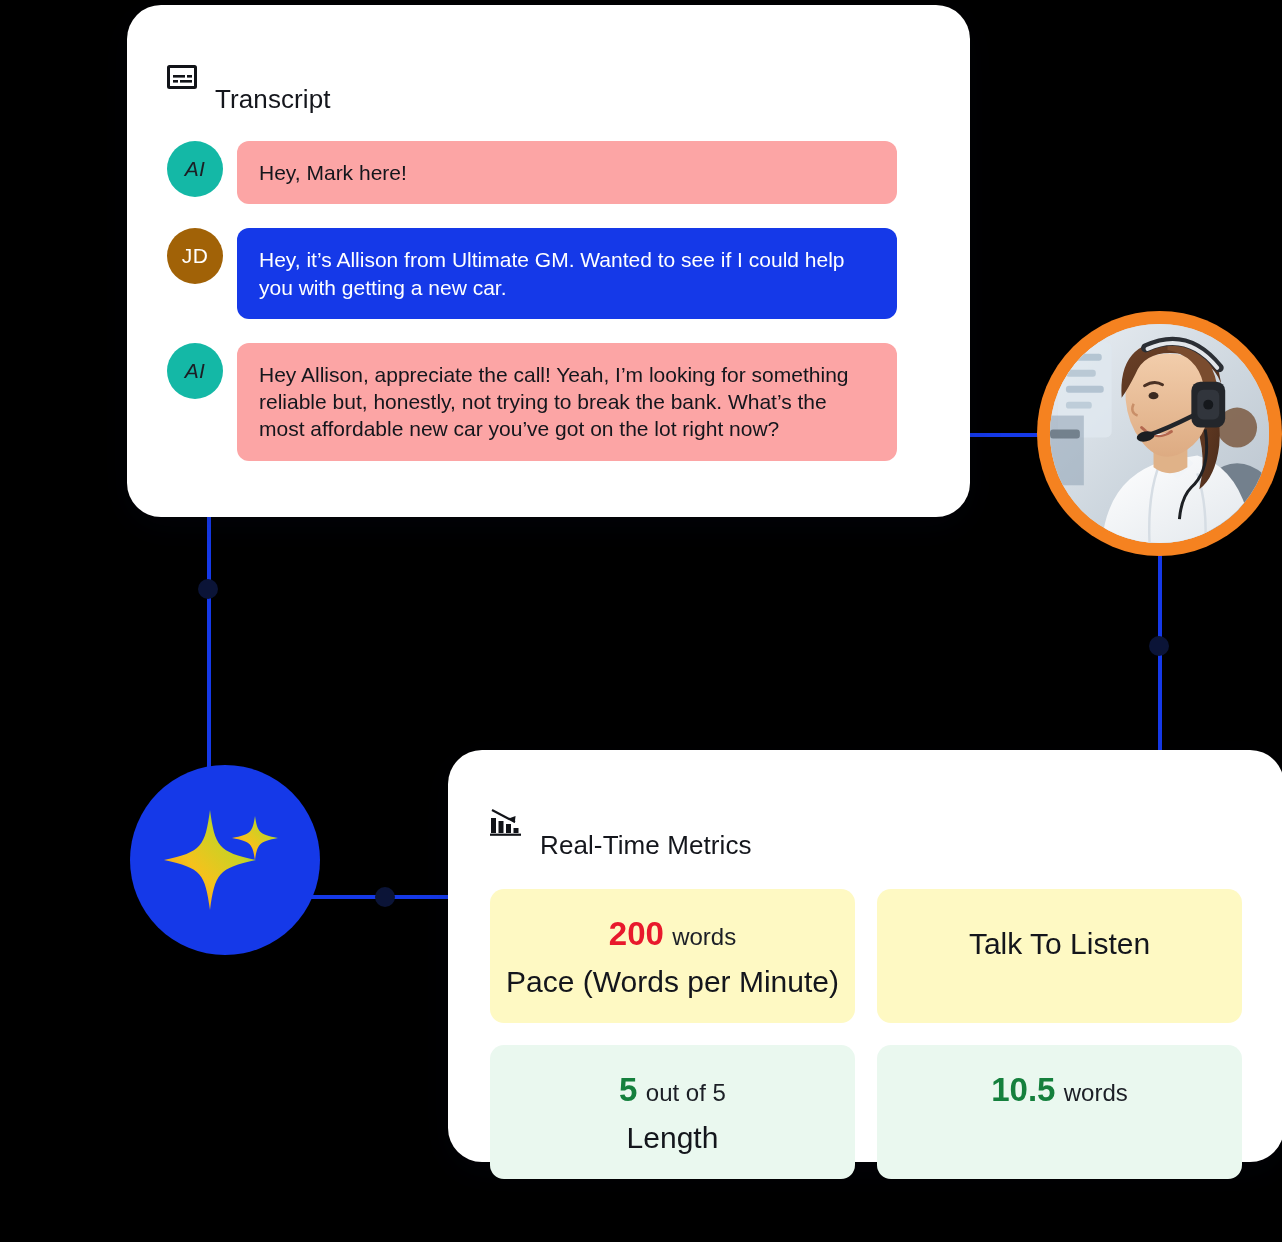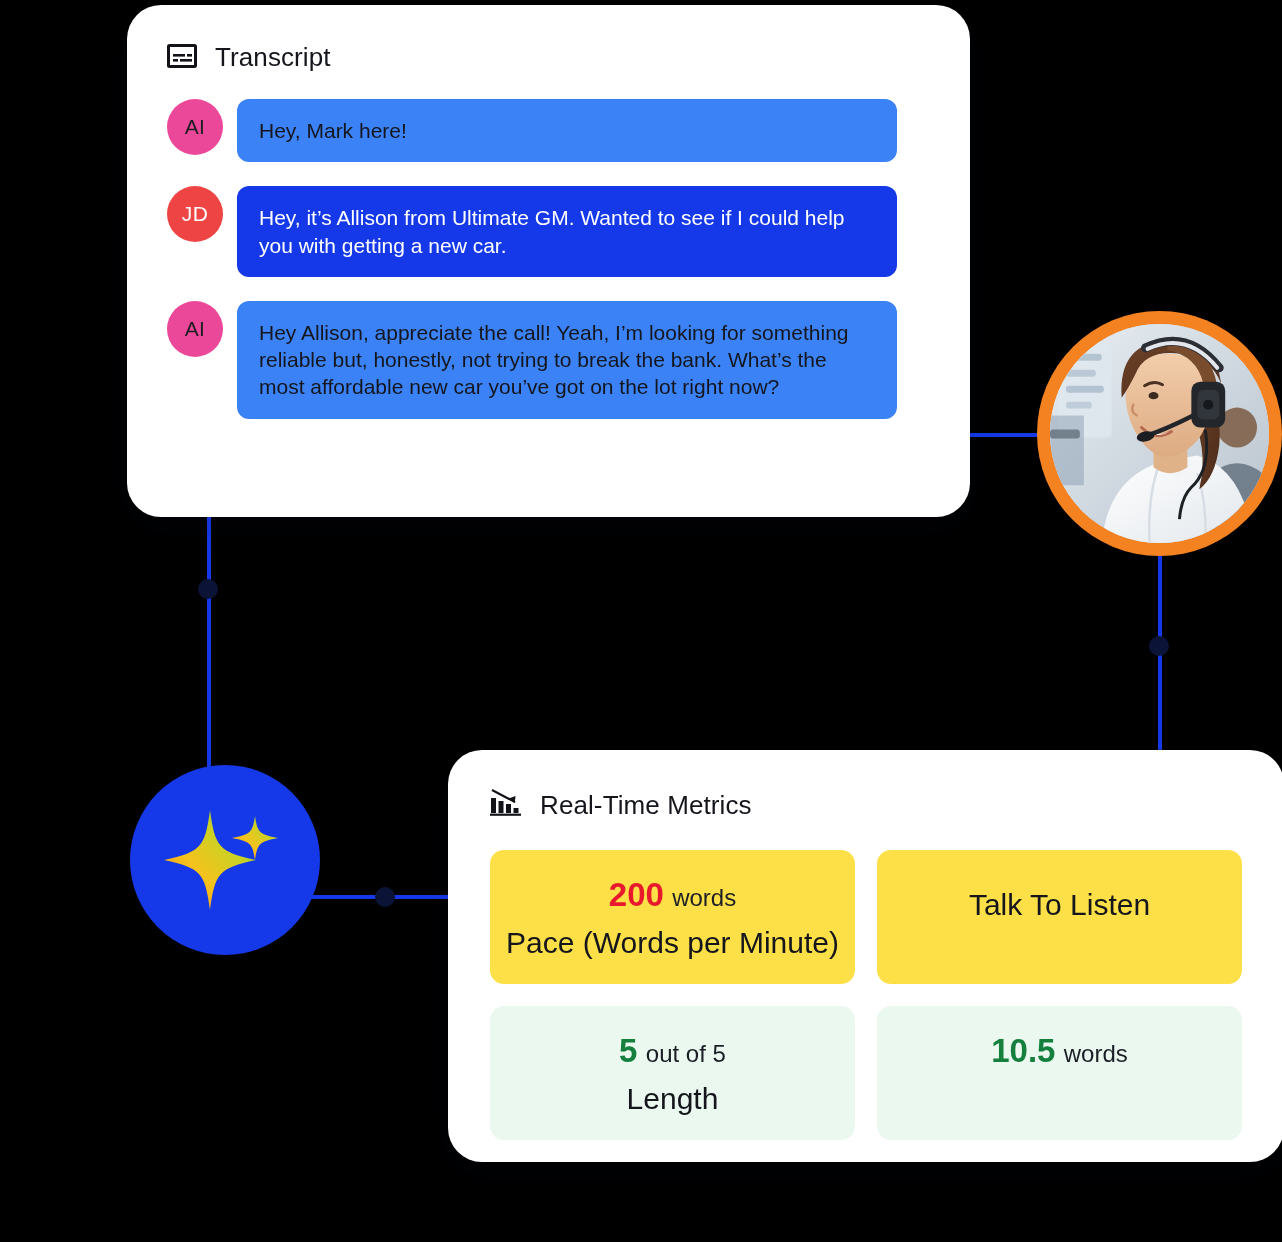--- a/index.html
+++ b/index.html
@@ -62,20 +62,21 @@
     align-items: center;
     gap: 18px;
   }
   #transcript-card .card-header {
     margin: 37px 0 0 40px;
   }
   .card-title {
     font-size: 26px;
     color: #14161c;
     letter-spacing: .1px;
+    margin-top: 42px;
   }
 
   .icon-box { display: block; flex: none; }
 
   .messages {
     margin: 26px 40px 0 40px;
     display: flex;
     flex-direction: column;
     gap: 24px;
   }
@@ -89,37 +90,38 @@
     width: 56px;
     height: 56px;
     border-radius: 50%;
     display: flex;
     align-items: center;
     justify-content: center;
     font-size: 21px;
     letter-spacing: .3px;
   }
   .avatar-chip.ai {
-    background: #ec4899;
+    background: #14b8a6;
     color: #1c1e24;
+    font-style: italic;
   }
   .avatar-chip.agent {
-    background: #ef4444;
+    background: #a16207;
     color: #ffffff;
   }
   .bubble {
     border-radius: 12px;
     padding: 18px 22px;
     font-size: 21px;
     line-height: 1.3;
     max-width: 660px;
     box-sizing: border-box;
   }
   .bubble.incoming {
-    background: #3b82f6;
+    background: #fca5a5;
     color: #14161c;
     flex: 1;
   }
   .bubble.outgoing {
     background: #1539e8;
     color: #ffffff;
   }
   .bubble.wide { width: 788px; }
 
   
@@ -136,21 +138,21 @@
     margin: 28px 42px 0 42px;
     display: grid;
     grid-template-columns: 1fr 1fr;
     gap: 22px 22px;
   }
   .metric-tile {
     border-radius: 14px;
     padding: 26px 10px 24px 10px;
     text-align: center;
   }
-  .metric-tile.negative { background: #fde047; }
+  .metric-tile.negative { background: #fef9c3; }
   .metric-tile.positive { background: #eaf8ef; }
   .metric-value {
     font-size: 30px;
     line-height: 1.15;
     color: #16181e;
   }
   .metric-value .big {
     font-size: 33px;
     font-weight: bold;
   }

